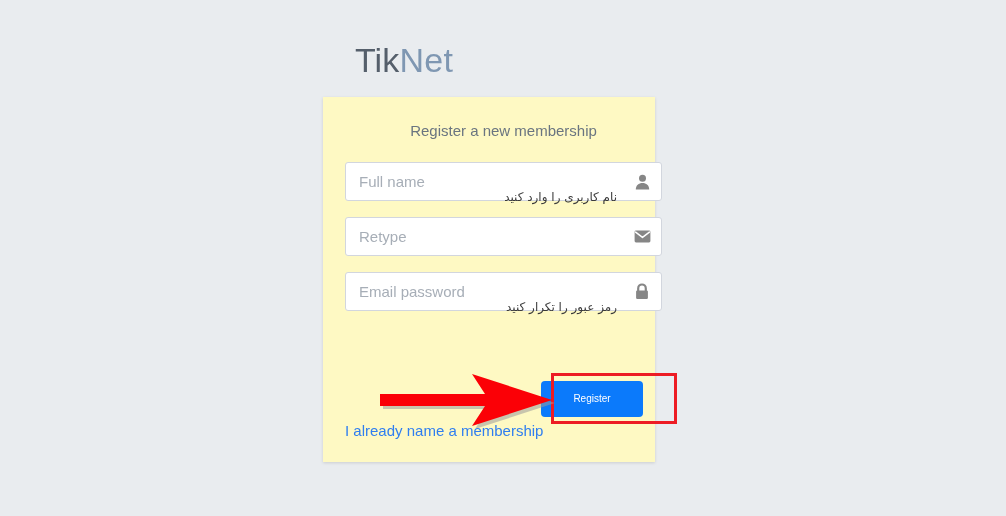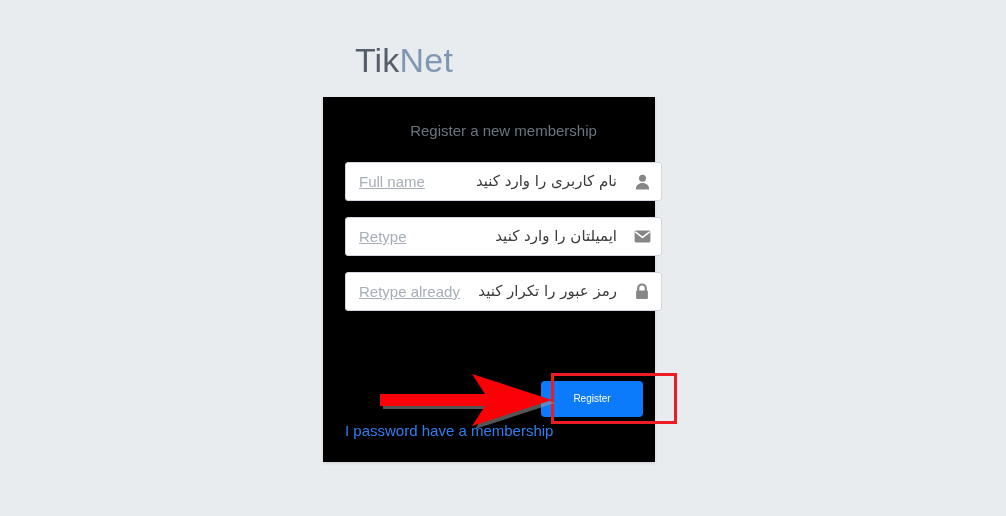--- a/index.html
+++ b/index.html
@@ -31,21 +31,21 @@
   .brand-strong { color: #555f6b; }
   .brand-light  { color: #7f97b2; }
 
   
   .card {
     position: absolute;
     left: 323px;
     top: 97px;
     width: 332px;
     height: 365px;
-    background: #000000;
+    background: #fef9c3;
     box-shadow: 0 1px 3px rgba(0,0,0,0.13);
     box-sizing: border-box;
   }
 
   .card-msg {
     position: absolute;
     top: 24px;
     left: 0;
     width: 361px;
     text-align: center;
@@ -75,29 +75,28 @@
   .input-group .placeholder {
     position: absolute;
     left: 13px;
     top: 0;
     height: 37px;
     line-height: 37px;
     font-size: 15px;
     color: #a7aeb7;
     white-space: nowrap;
     pointer-events: none;
-    text-decoration: underline;
   }
   .input-group .fa-text {
     position: absolute;
     right: 44px;
-    top: 0;
+    top: 16px;
     height: 37px;
     line-height: 37px;
-    font-size: 15px;
+    font-size: 12px;
     color: #3b3b3b;
     direction: rtl;
     white-space: nowrap;
     font-family: "DejaVu Sans", "Liberation Sans", sans-serif;
   }
   .input-group .icon-box {
     position: absolute;
     right: 0;
     top: 0;
     width: 38px;
@@ -182,48 +181,47 @@
       <span class="icon-box">
         <svg width="15" height="16" viewBox="0 0 15 16" aria-hidden="true">
           <circle cx="7.5" cy="4.3" r="3.5" fill="#868686"></circle>
           <path d="M0.8 15.5 C0.8 11.3 3.7 9 7.5 9 C11.3 9 14.2 11.3 14.2 15.5 Z" fill="#868686"></path>
         </svg>
       </span>
     </div>
 
     <div class="input-group">
       <span class="placeholder">Retype</span>
-      <span class="fa-text">ایمیلتان را وارد کنید</span>
       <span class="icon-box">
         <svg width="17" height="13" viewBox="0 0 17 13" aria-hidden="true">
           <rect x="0.6" y="0.6" width="15.8" height="11.8" rx="1.4" fill="#868686"></rect>
           <path d="M1.6 2.1 L8.5 7.4 L15.4 2.1" fill="none" stroke="#ffffff" stroke-width="1.5" stroke-linecap="round" stroke-linejoin="round"></path>
         </svg>
       </span>
     </div>
 
 
     <div class="input-group">
-      <span class="placeholder">Retype already</span>
+      <span class="placeholder">Email password</span>
       <span class="fa-text">رمز عبور را تکرار کنید</span>
       <span class="icon-box">
         <svg width="14" height="17" viewBox="0 0 14 17" aria-hidden="true">
           <path d="M3.2 8 V5.4 C3.2 3.2 4.9 1.5 7 1.5 C9.1 1.5 10.8 3.2 10.8 5.4 V8" fill="none" stroke="#868686" stroke-width="2.2"></path>
           <rect x="1.1" y="7.4" width="11.8" height="8.6" rx="1.2" fill="#868686"></rect>
         </svg>
       </span>
     </div>
 
   </div>
 
   <div class="bottom-row">
     <button class="register-btn">Register</button>
   </div>
 
-  <a class="login-link" href="#">I password have a membership</a>
+  <a class="login-link" href="#">I already name a membership</a>
 
 </div>
 
 <div class="red-box"></div>
 
 <div class="arrow-anno">
   <svg width="180" height="56" viewBox="0 0 180 56" aria-hidden="true">
     <g transform="translate(2,2)">
       <path d="M0 20 L105 20 L92 0 L172 26 L92 52 L105 32 L0 32 Z" fill="#9a9a9a" opacity="0.55" transform="translate(3,3)"></path>
       <path d="M0 20 L105 20 L92 0 L172 26 L92 52 L105 32 L0 32 Z" fill="#fb0006"></path>

